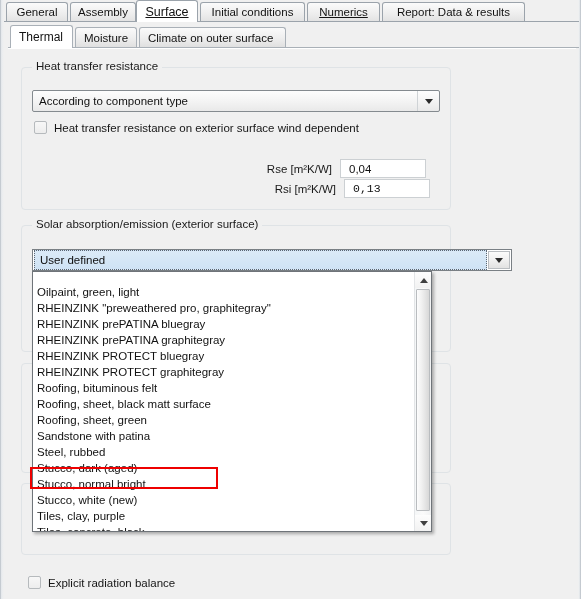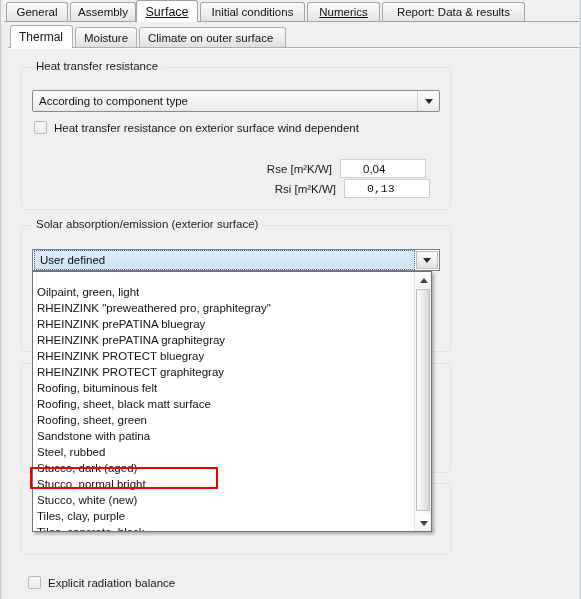--- a/index.html
+++ b/index.html
@@ -228,21 +228,21 @@
   .fieldrow { position:absolute; display:flex; align-items:center; }
   .fieldlabel {
     font-size:11.5px; color:#1a1a1a; text-align:right; white-space:nowrap;
   }
   .numfield {
     box-sizing:border-box;
     border:1px solid #ccd0d3;
     background:#ffffff;
     height:19px;
     display:flex; align-items:center;
-    padding-left:22px;
+    padding-left:8px;
     font-size:11.5px; color:#111;
     border-radius:0;
   }
 </style>
 </head>
 <body>
 
 <div id="root">
 
   <div class="win-left-edge"></div>
@@ -311,21 +311,21 @@
       <span class="numfield" style="width:86px; margin-left:8px;font-family:Liberation Mono, monospace;">0,13</span>
     </div>
 
     <div class="groupbox" style="left:13px; top:176px; width:430px; height:127px;">
       <span class="gb-title">Solar absorption/emission (exterior surface)</span>
     </div>
 
     <div class="groupbox" style="left:13px; top:314px; width:430px; height:110px;"></div>
     <div class="groupbox" style="left:13px; top:434px; width:430px; height:72px;"></div>
 
-    <div class="combo-open" style="left:24px; top:200px; width:408px; height:22px;text-align:center;">
+    <div class="combo-open" style="left:24px; top:200px; width:480px; height:22px;text-align:center;">
       <span class="field">
         <span>User defined</span>
       </span>
       <span class="combo-btn">
         <span class="arrow-down"></span>
       </span>
     </div>
 
     <div class="dropdown" style="left:24px; top:222px; width:400px; height:261px;">
       <div class="dd-list" id="dd-list">

